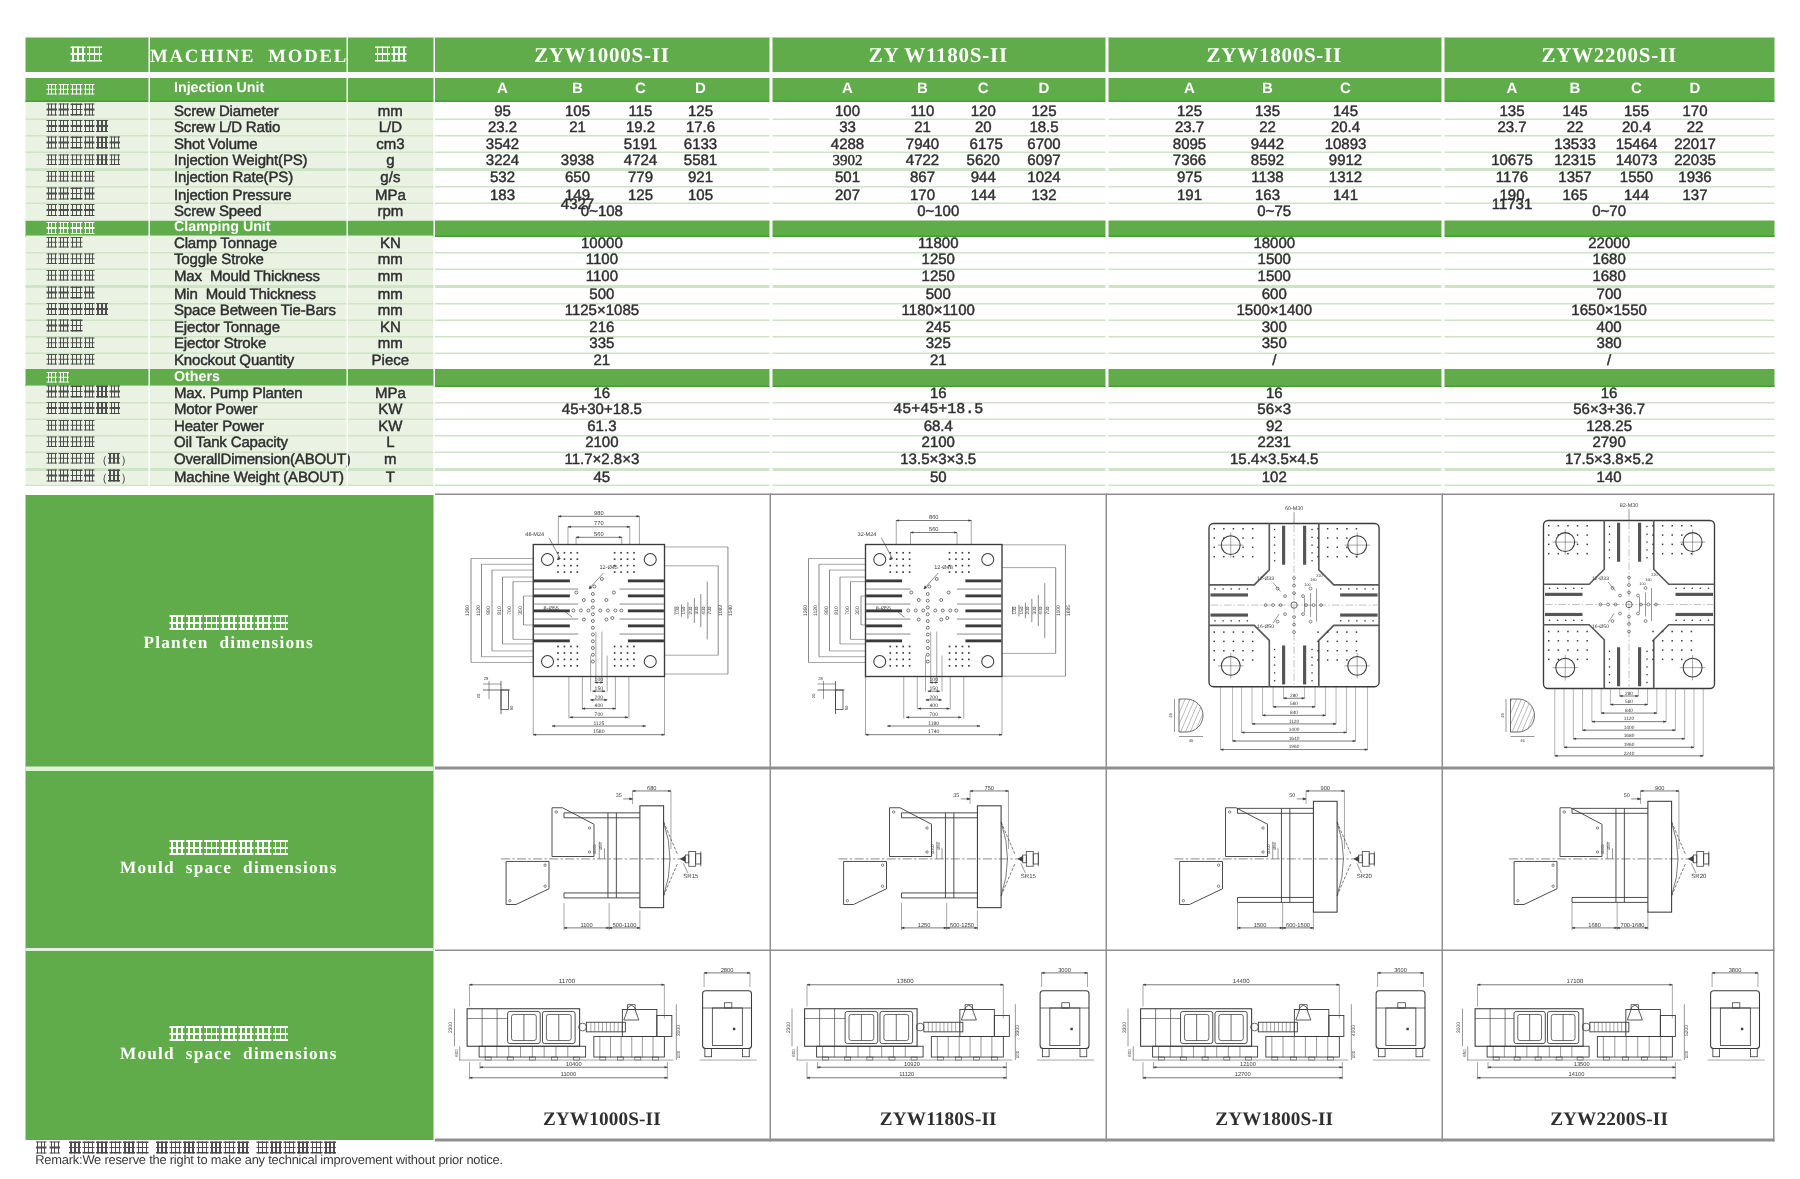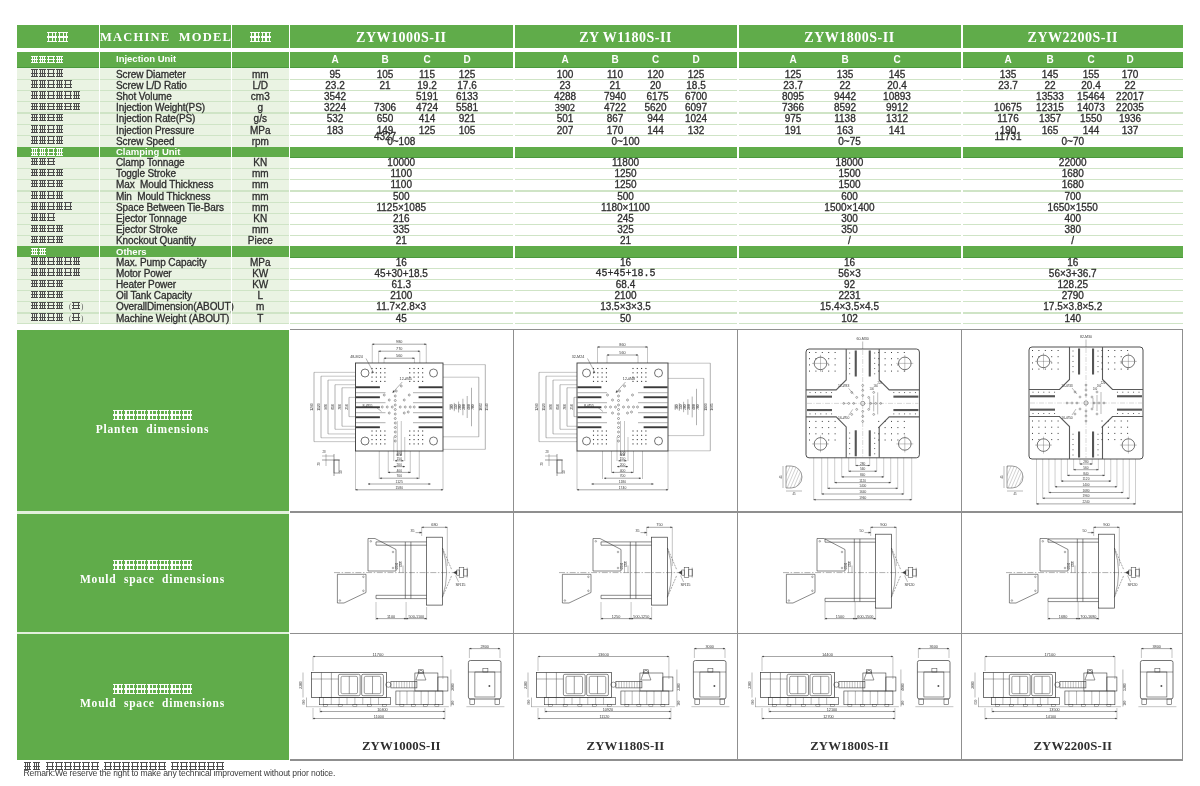--- a/index.html
+++ b/index.html
@@ -139,21 +139,21 @@
 <div class="t lbl" style="left:116px;top:212.85px">Ejector Tonnage</div>
 <div class="t v c" style="left:232px;top:212.85px;width:56.5px">KN</div>
 <div class="t" style="left:30px;top:224.0px;font-size:8.5px;line-height:11px"><i class="k kd"></i><i class="k kd"></i><i class="k kd"></i><i class="k kd"></i></div>
 <div class="t lbl" style="left:116px;top:224.0px">Ejector Stroke</div>
 <div class="t v c" style="left:232px;top:224.0px;width:56.5px">mm</div>
 <div class="t" style="left:30px;top:235.15px;font-size:8.5px;line-height:11px"><i class="k kd"></i><i class="k kd"></i><i class="k kd"></i><i class="k kd"></i></div>
 <div class="t lbl" style="left:116px;top:235.15px">Knockout Quantity</div>
 <div class="t v c" style="left:232px;top:235.15px;width:56.5px">Piece</div>
 
 <div class="t" style="left:30px;top:256.8px;font-size:8.5px;line-height:11px"><i class="k kd"></i><i class="k kd"></i><i class="k kd"></i><i class="k kd"></i><i class="k kd"></i><i class="k kd"></i></div>
-<div class="t lbl" style="left:116px;top:256.8px">Max. Pump Capacity</div>
+<div class="t lbl" style="left:116px;top:256.8px">Max. Pump Planten</div>
 <div class="t v c" style="left:232px;top:256.8px;width:56.5px">MPa</div>
 <div class="t" style="left:30px;top:267.95px;font-size:8.5px;line-height:11px"><i class="k kd"></i><i class="k kd"></i><i class="k kd"></i><i class="k kd"></i><i class="k kd"></i><i class="k kd"></i></div>
 <div class="t lbl" style="left:116px;top:267.95px">Motor Power</div>
 <div class="t v c" style="left:232px;top:267.95px;width:56.5px">KW</div>
 <div class="t" style="left:30px;top:279.1px;font-size:8.5px;line-height:11px"><i class="k kd"></i><i class="k kd"></i><i class="k kd"></i><i class="k kd"></i></div>
 <div class="t lbl" style="left:116px;top:279.1px">Heater Power</div>
 <div class="t v c" style="left:232px;top:279.1px;width:56.5px">KW</div>
 <div class="t" style="left:30px;top:290.25px;font-size:8.5px;line-height:11px"><i class="k kd"></i><i class="k kd"></i><i class="k kd"></i><i class="k kd"></i></div>
 <div class="t lbl" style="left:116px;top:290.25px">Oil Tank Capacity</div>
 <div class="t v c" style="left:232px;top:290.25px;width:56.5px">L</div>
@@ -170,26 +170,26 @@
 <div class="t v c" style="left:437px;top:68.5px;width:60px;font-size:10px;">125</div>
 <div class="t v c" style="left:305px;top:79.73px;width:60px;font-size:10px;">23.2</div>
 <div class="t v c" style="left:355px;top:79.73px;width:60px;font-size:10px;">21</div>
 <div class="t v c" style="left:397px;top:79.73px;width:60px;font-size:10px;">19.2</div>
 <div class="t v c" style="left:437px;top:79.73px;width:60px;font-size:10px;">17.6</div>
 <div class="t v c" style="left:305px;top:90.96px;width:60px;font-size:10px;">3542</div>
 <div class="t v c" style="left:355px;top:90.96px;width:60px;font-size:10px;margin-top:40px;">4327</div>
 <div class="t v c" style="left:397px;top:90.96px;width:60px;font-size:10px;">5191</div>
 <div class="t v c" style="left:437px;top:90.96px;width:60px;font-size:10px;">6133</div>
 <div class="t v c" style="left:305px;top:102.19px;width:60px;font-size:10px;">3224</div>
-<div class="t v c" style="left:355px;top:102.19px;width:60px;font-size:10px;">7306</div>
+<div class="t v c" style="left:355px;top:102.19px;width:60px;font-size:10px;">3938</div>
 <div class="t v c" style="left:397px;top:102.19px;width:60px;font-size:10px;">4724</div>
 <div class="t v c" style="left:437px;top:102.19px;width:60px;font-size:10px;">5581</div>
 <div class="t v c" style="left:305px;top:113.42px;width:60px;font-size:10px;">532</div>
 <div class="t v c" style="left:355px;top:113.42px;width:60px;font-size:10px;">650</div>
-<div class="t v c" style="left:397px;top:113.42px;width:60px;font-size:10px;">414</div>
+<div class="t v c" style="left:397px;top:113.42px;width:60px;font-size:10px;">779</div>
 <div class="t v c" style="left:437px;top:113.42px;width:60px;font-size:10px;">921</div>
 <div class="t v c" style="left:305px;top:124.65px;width:60px;font-size:10px;">183</div>
 <div class="t v c" style="left:355px;top:124.65px;width:60px;font-size:10px;">149</div>
 <div class="t v c" style="left:397px;top:124.65px;width:60px;font-size:10px;">125</div>
 <div class="t v c" style="left:437px;top:124.65px;width:60px;font-size:10px;">105</div>
 <div class="t v c" style="left:290px;top:135.88px;width:222.5px;font-size:10px;">0~108</div>
 <div class="t v c" style="left:290px;top:157.1px;width:222.5px;font-size:10px;">10000</div>
 <div class="t v c" style="left:290px;top:168.25px;width:222.5px;font-size:10px;">1100</div>
 <div class="t v c" style="left:290px;top:179.4px;width:222.5px;font-size:10px;">1100</div>
 <div class="t v c" style="left:290px;top:190.55px;width:222.5px;font-size:10px;">500</div>
@@ -200,21 +200,21 @@
 <div class="t v c" style="left:290px;top:256.8px;width:222.5px;font-size:10px;">16</div>
 <div class="t v c" style="left:290px;top:267.95px;width:222.5px;font-size:10px;">45+30+18.5</div>
 <div class="t v c" style="left:290px;top:279.1px;width:222.5px;font-size:10px;">61.3</div>
 <div class="t v c" style="left:290px;top:290.25px;width:222.5px;font-size:10px;">2100</div>
 <div class="t v c" style="left:290px;top:301.4px;width:222.5px;font-size:10px;">11.7×2.8×3</div>
 <div class="t v c" style="left:290px;top:312.55px;width:222.5px;font-size:10px;">45</div>
 <div class="t v c" style="left:535px;top:68.5px;width:60px;font-size:10px;">100</div>
 <div class="t v c" style="left:585px;top:68.5px;width:60px;font-size:10px;">110</div>
 <div class="t v c" style="left:625.5px;top:68.5px;width:60.0px;font-size:10px;">120</div>
 <div class="t v c" style="left:666px;top:68.5px;width:60px;font-size:10px;">125</div>
-<div class="t v c" style="left:535px;top:79.73px;width:60px;font-size:10px;">23</div>
+<div class="t v c" style="left:535px;top:79.73px;width:60px;font-size:10px;">33</div>
 <div class="t v c" style="left:585px;top:79.73px;width:60px;font-size:10px;">21</div>
 <div class="t v c" style="left:625.5px;top:79.73px;width:60.0px;font-size:10px;">20</div>
 <div class="t v c" style="left:666px;top:79.73px;width:60px;font-size:10px;">18.5</div>
 <div class="t v c" style="left:535px;top:90.96px;width:60px;font-size:10px;">4288</div>
 <div class="t v c" style="left:585px;top:90.96px;width:60px;font-size:10px;">7940</div>
 <div class="t v c" style="left:625.5px;top:90.96px;width:64px;font-size:10px;">6175</div>
 <div class="t v c" style="left:666px;top:90.96px;width:60px;font-size:10px;">6700</div>
 <div class="t v c" style="left:535px;top:102.19px;width:60px;font-size:10px;font-family:Liberation Serif, serif;">3902</div>
 <div class="t v c" style="left:585px;top:102.19px;width:60px;font-size:10px;">4722</div>
 <div class="t v c" style="left:625.5px;top:102.19px;width:60.0px;font-size:10px;">5620</div>

